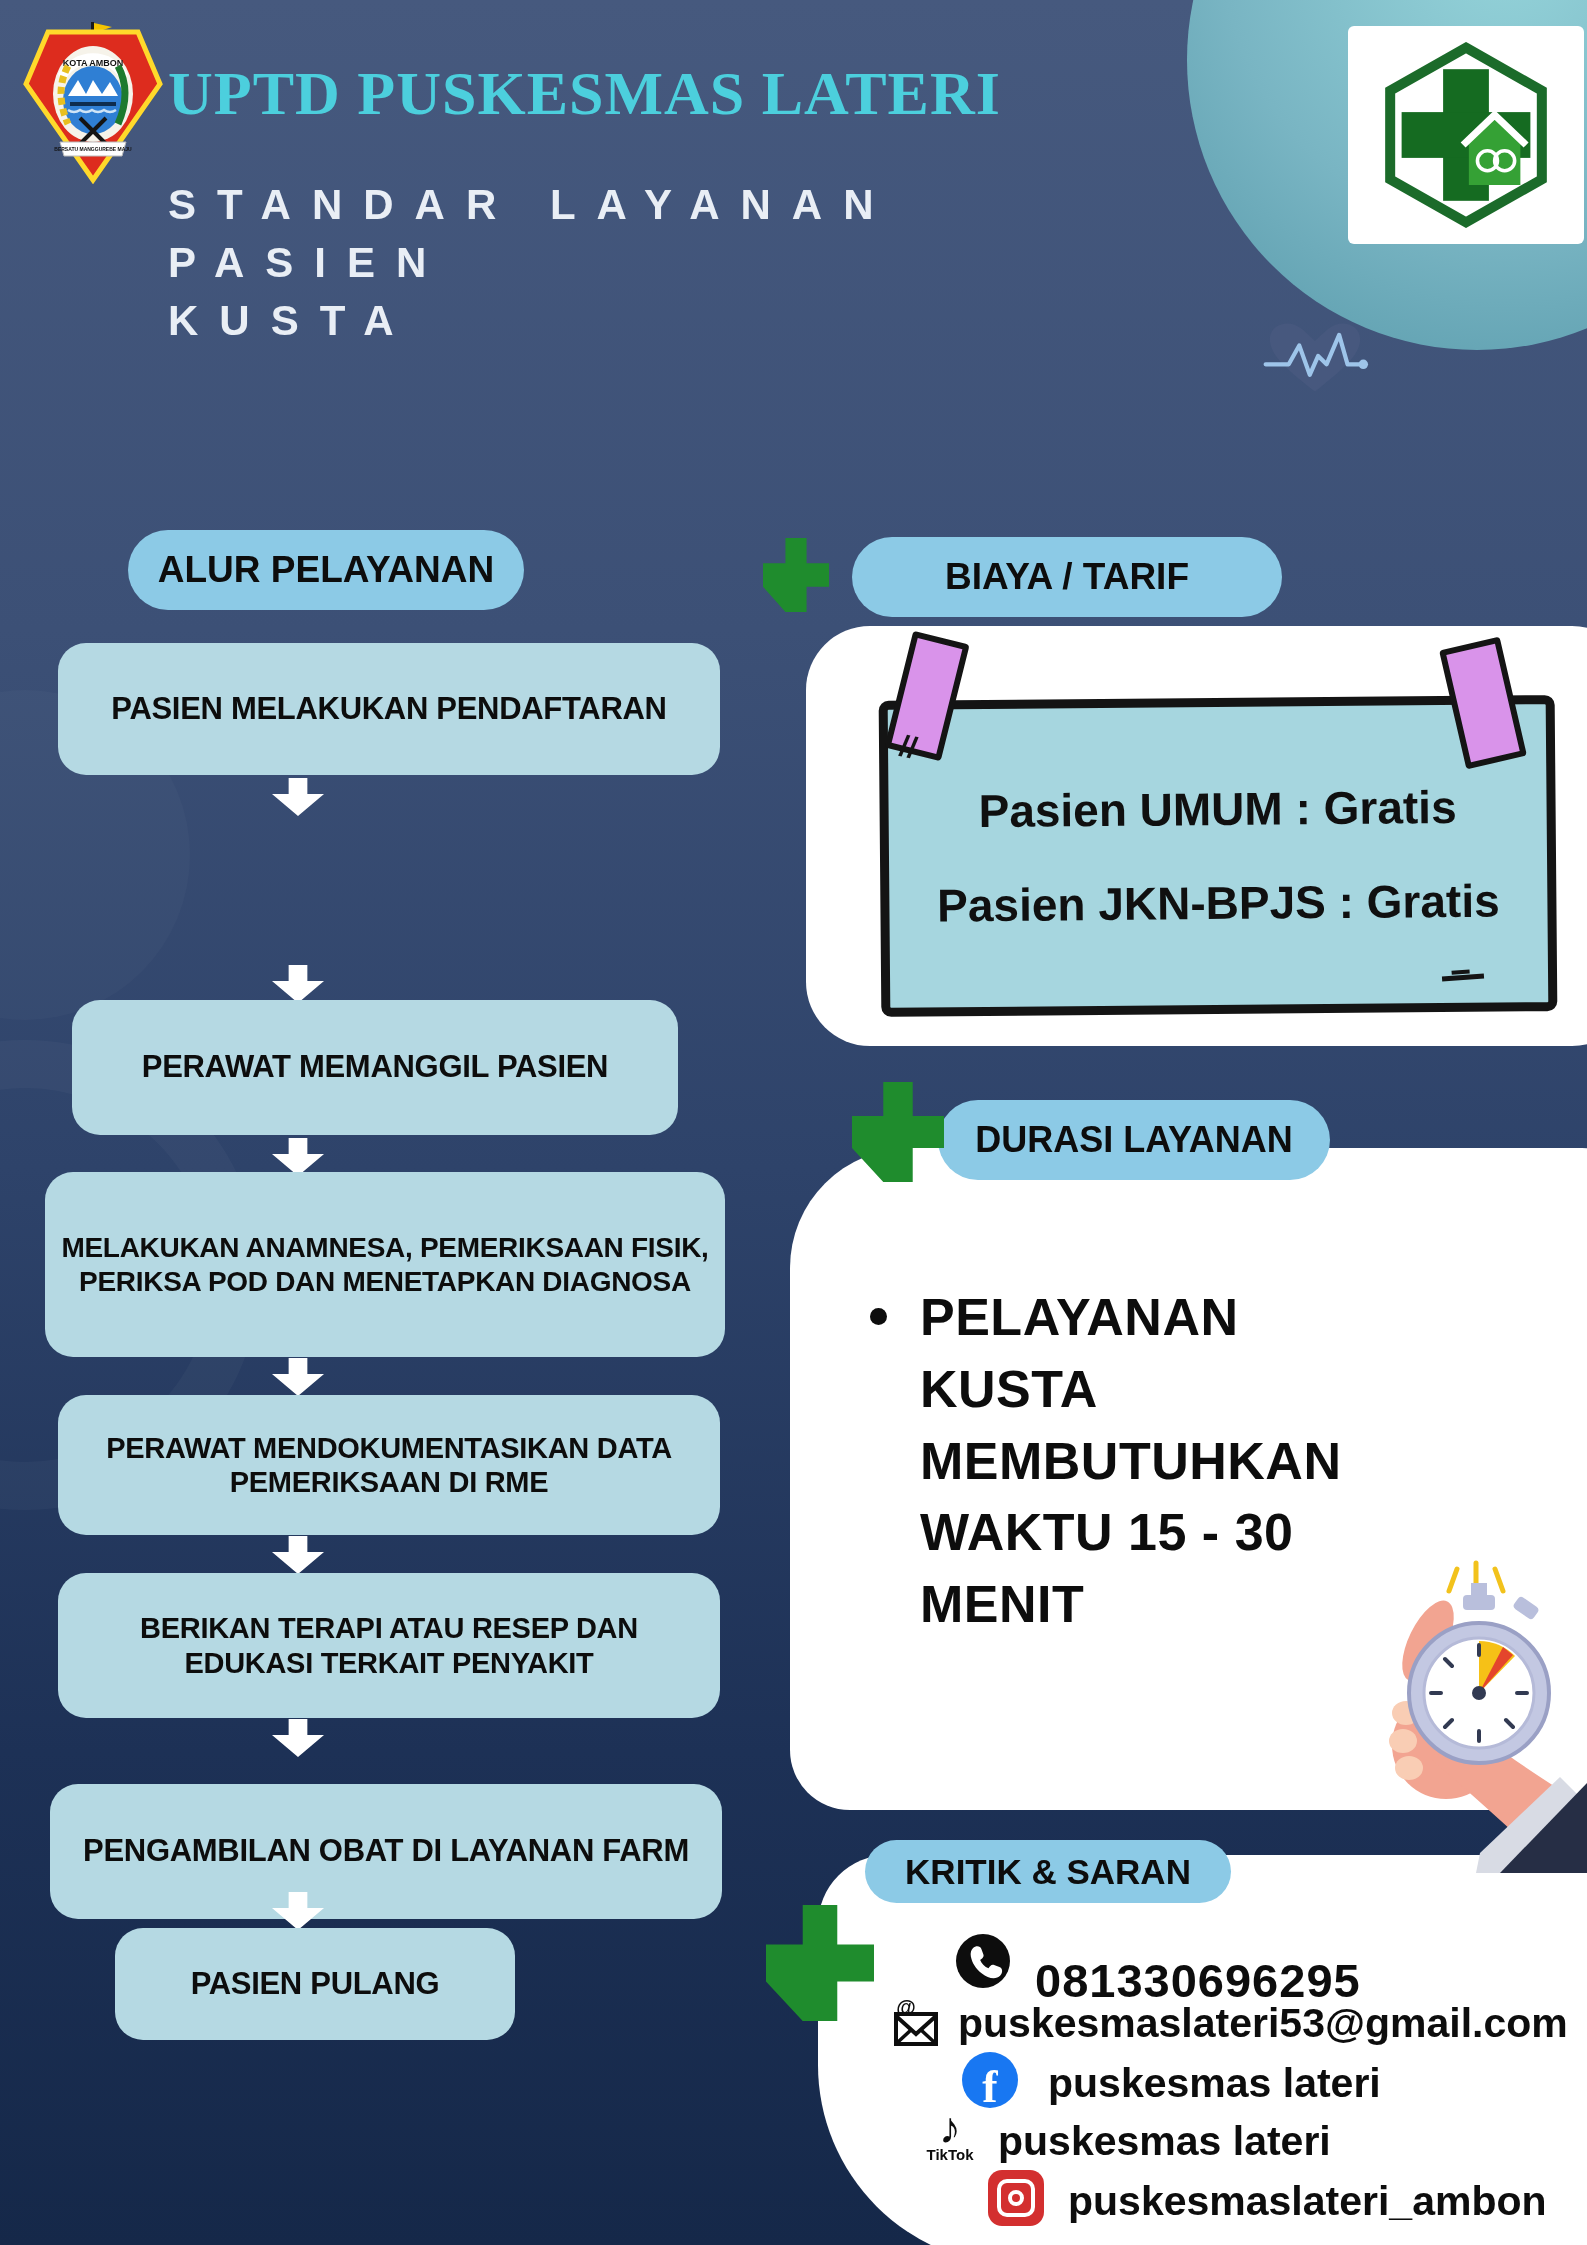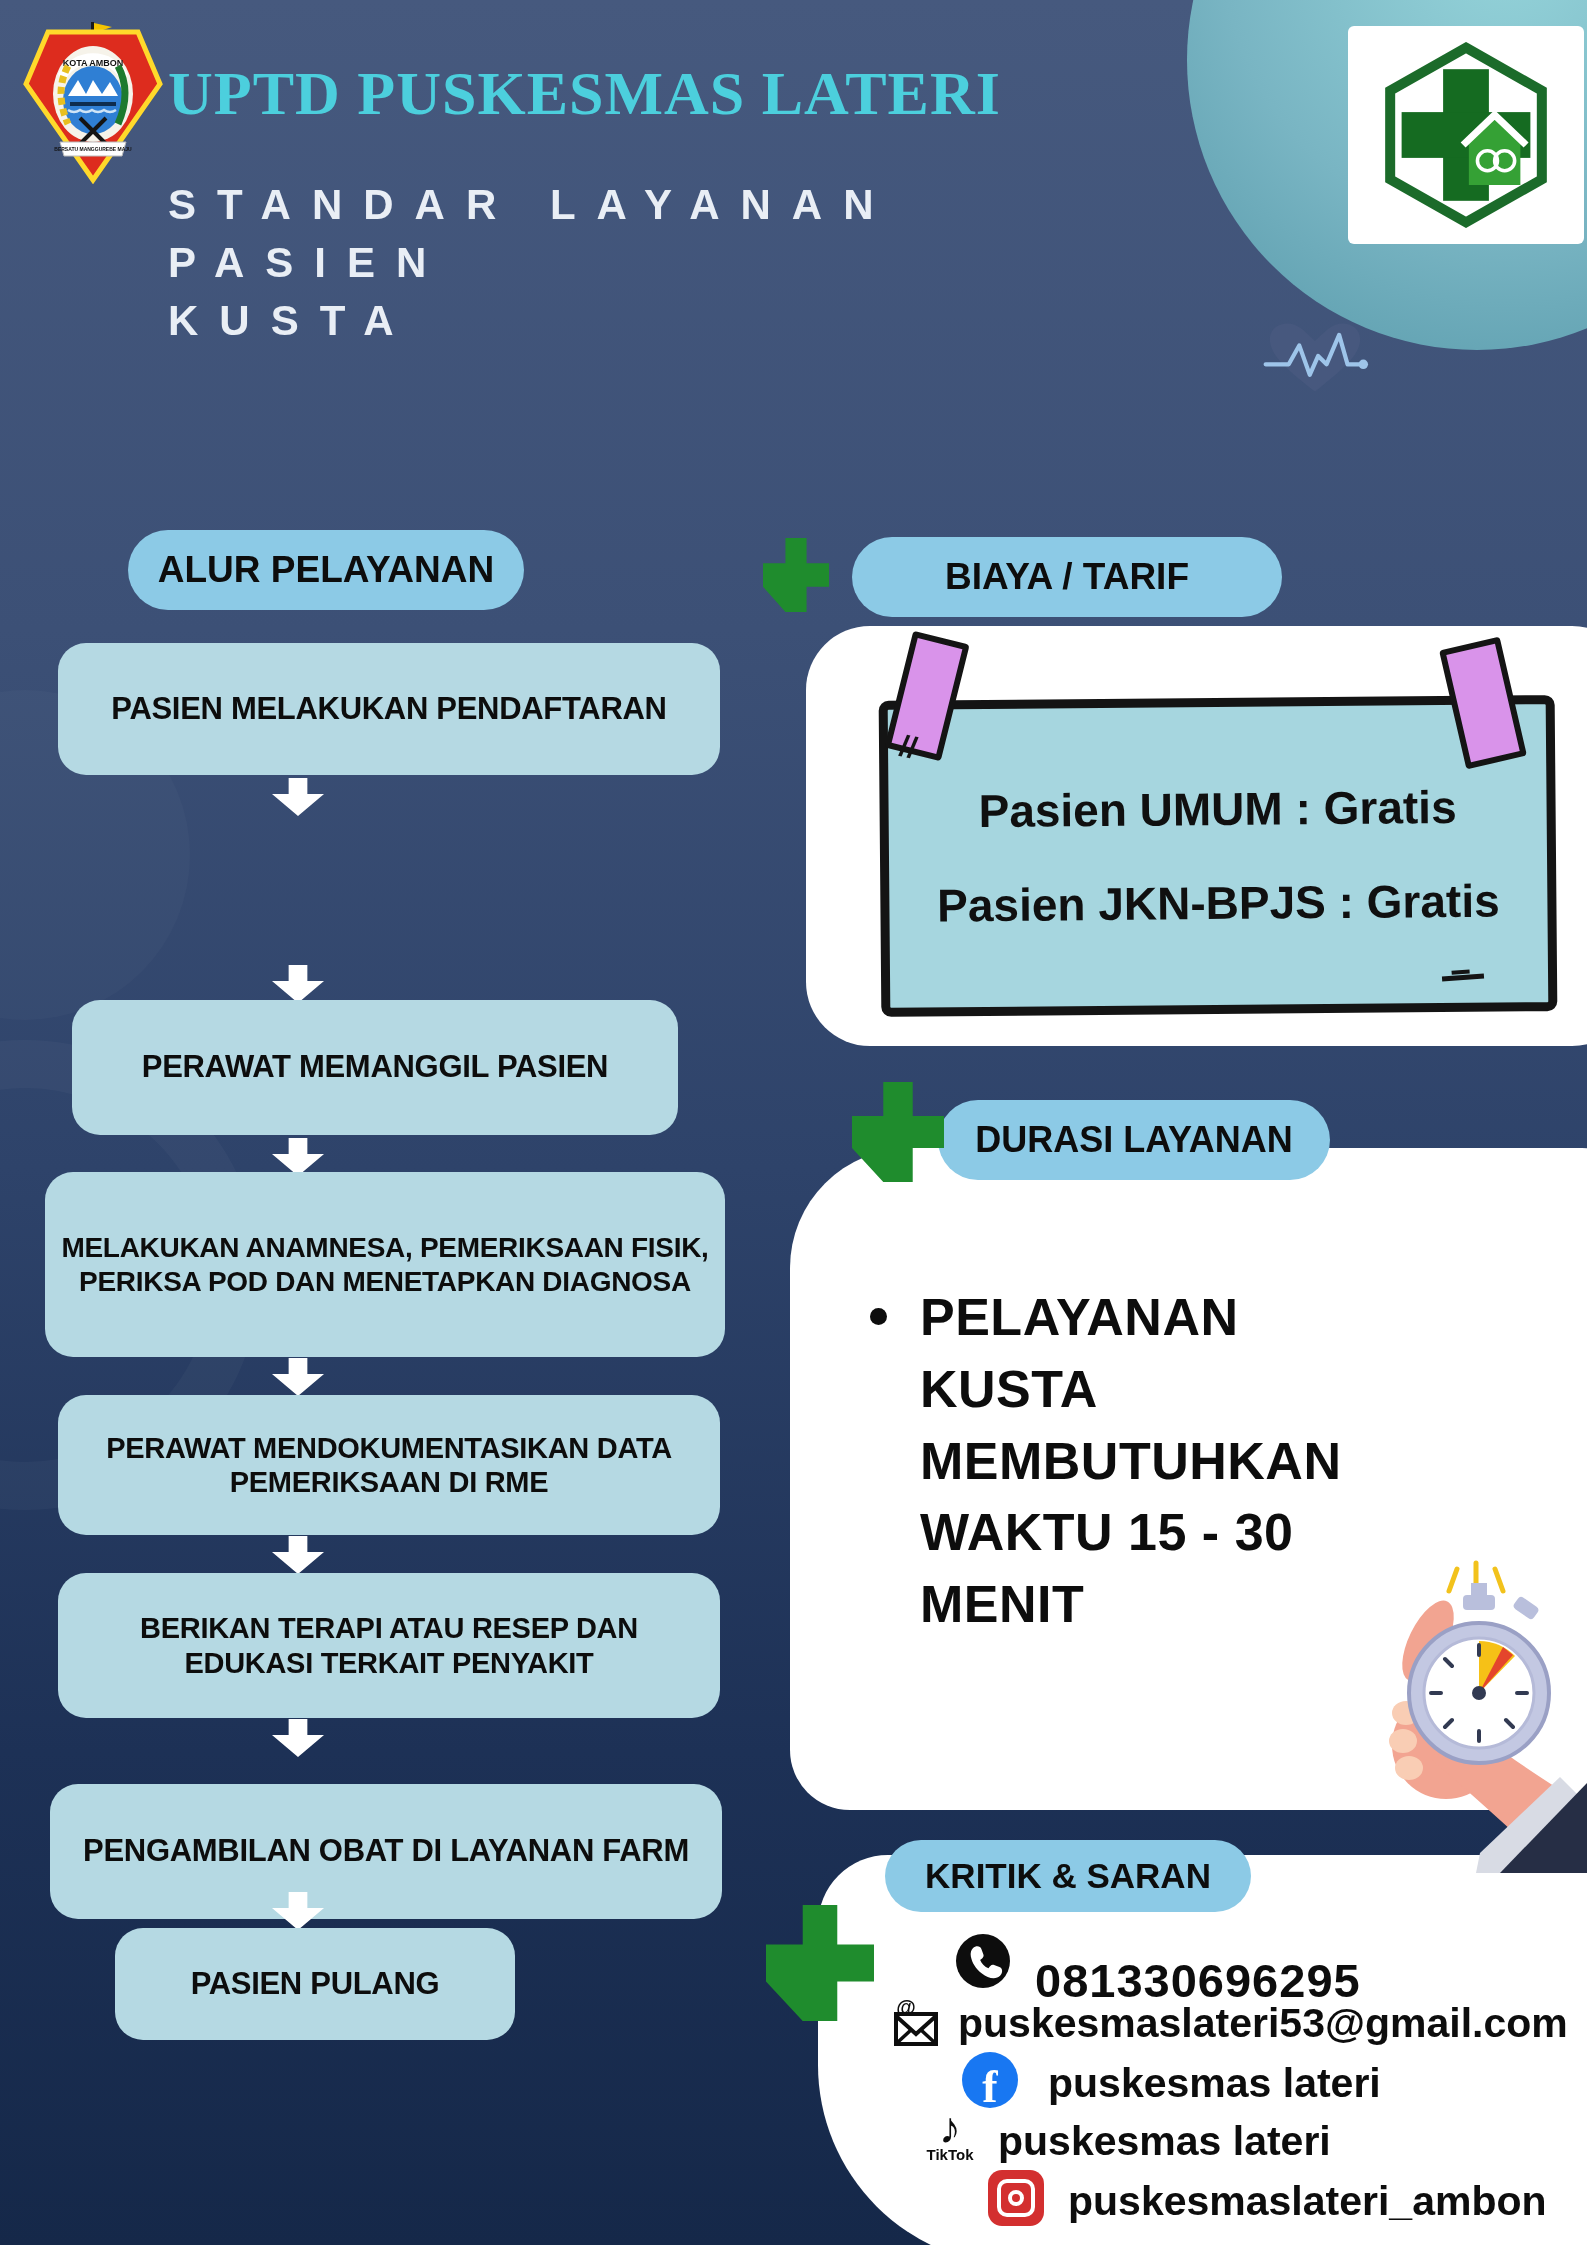--- a/index.html
+++ b/index.html
@@ -31,21 +31,21 @@
   .logo-card { left:1348px; top:26px; width:236px; height:218px; background:#ffffff;
     border-radius:6px; z-index:4; display:flex; align-items:center; justify-content:center; }
   .heart-pulse { left:1256px; top:316px; width:118px; height:84px; z-index:2; }
 
   
   .pill { background:#8ccae6; border-radius:40px; display:flex; align-items:center; justify-content:center;
     color:#0d0d0d; font-weight:800; z-index:6; }
   .pill-alur   { left:128px; top:530px; width:396px; height:80px; font-size:37px; }
   .pill-biaya  { left:852px; top:537px; width:430px; height:80px; font-size:37px; }
   .pill-durasi { left:938px; top:1100px; width:392px; height:80px; font-size:36px; }
-  .pill-kritik { left:885px; top:1840px; width:366px; height:72px; font-size:35px; }
+  .pill-kritik { left:865px; top:1840px; width:366px; height:63px; font-size:35px; }
 
   
   .fbox { left:58px; width:662px; background:#b5d9e3; border-radius:28px; z-index:3;
     display:flex; align-items:center; justify-content:center; text-align:center;
     color:#0d0d0d; font-weight:800; letter-spacing:-0.3px; line-height:1.18; padding:0 18px; }
   .fb1 { top:643px;  height:132px; font-size:31px; }
   .fb2 { top:812px;  height:150px; font-size:30px; }
   .fb3 { top:1000px; height:135px; font-size:31px; left:72px; width:606px; }
   .fb4 { top:1172px; height:185px; font-size:28px; left:45px; width:680px; padding:0 12px; }
   .fb5 { top:1395px; height:140px; font-size:29px; }

